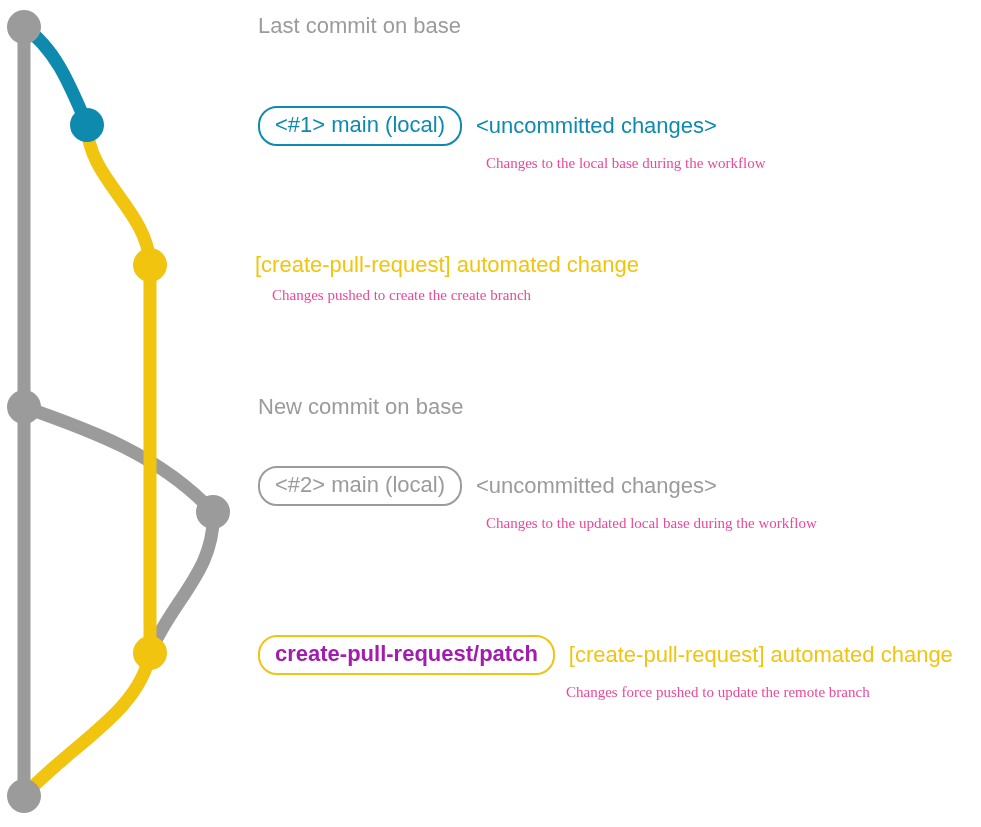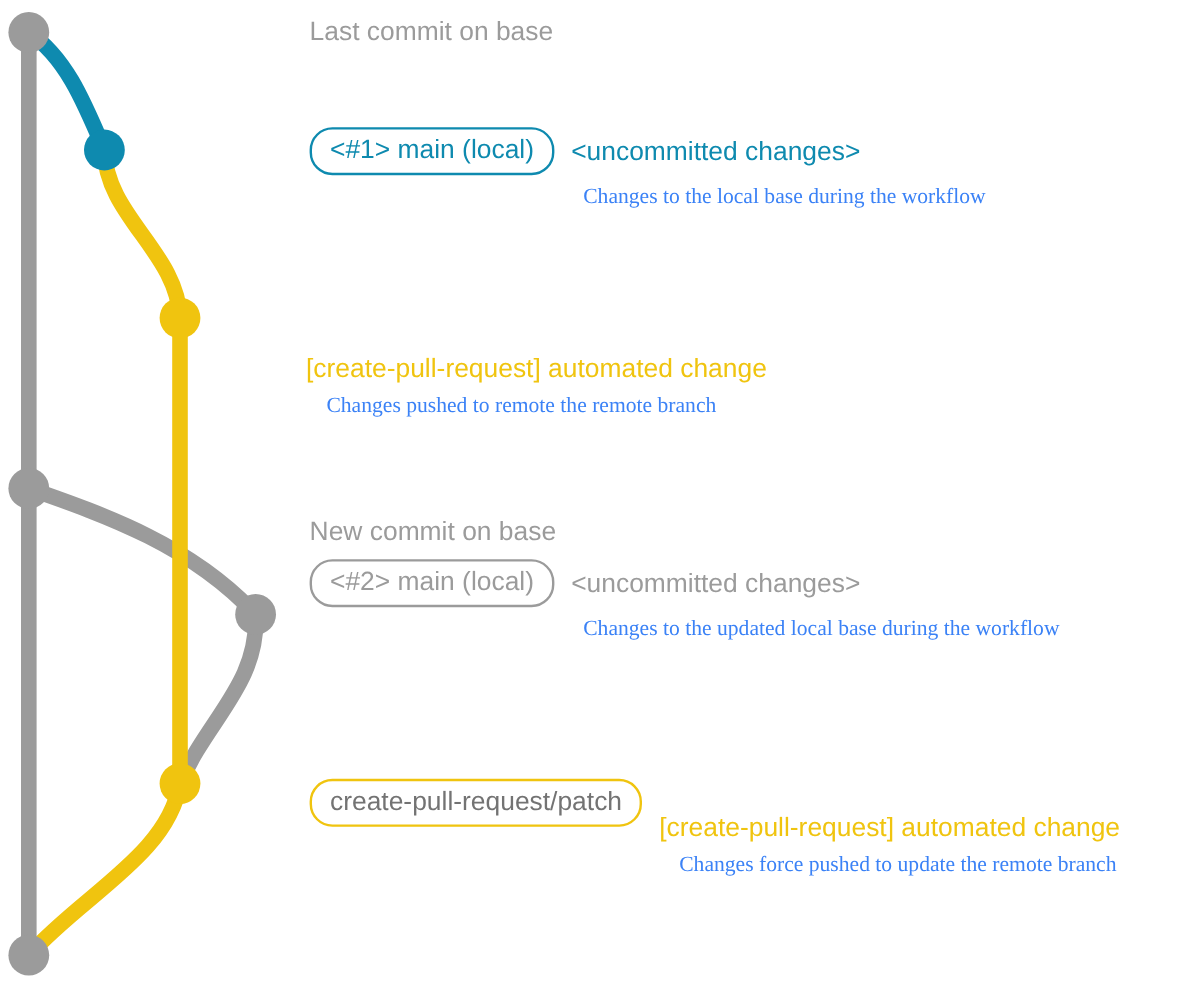--- a/index.html
+++ b/index.html
@@ -27,50 +27,50 @@
     position: absolute;
   }
   .headline {
     font-family: "Liberation Sans", sans-serif;
     font-size: 22px;
     line-height: 26px;
     white-space: nowrap;
   }
   .headline.gray   { color: #9b9b9b; }
   .headline.teal   { color: #0e8aaf; }
-  .headline.yellow { color: #f0c40f; margin-top: 42px; }
+  .headline.yellow { color: #f0c40f; }
 
   .pill {
     display: inline-block;
     box-sizing: border-box;
     border: 2px solid #3b82f6;
     border-radius: 19px;
     padding: 4px 15px 6px 15px;
     font-family: "Liberation Sans", sans-serif;
     font-size: 22px;
     line-height: 26px;
     white-space: nowrap;
     color: #9b9b9b;
     background: transparent;
   }
   .pill.teal   { border-color: #0e8aaf; color: #0e8aaf; }
-  .pill.yellow { border-color: #f0c40f; color: #737373; }
+  .pill.yellow { border-color: #f0c40f; color: #a21caf; font-weight: bold; }
   .pill.gray   { border-color: #9b9b9b; color: #9b9b9b; }
 
   .rowline {
     display: flex;
     align-items: center;
     gap: 14px;
     white-space: nowrap;
   }
   .desc {
     font-family: "Liberation Serif", serif;
-    font-size: 18px;
+    font-size: 15px;
     line-height: 22px;
-    color: #3b82f6;
+    color: #ec4899;
     white-space: nowrap;
   }
 </style>
 </head>
 <body>
 
 <div id="stage">
 
   <svg id="graph" viewBox="0 0 981 827">
 
@@ -104,24 +104,24 @@
   <div class="row" style="left:258px; top:106px;">
     <div class="rowline">
       <span class="pill teal">&lt;#1&gt; main (local)</span>
       <span class="headline teal">&lt;uncommitted changes&gt;</span>
     </div>
     <div class="desc" style="margin-left:228px; margin-top:6px;">Changes to the local base during the workflow</div>
   </div>
 
   <div class="row" style="left:255px; top:252px;">
     <div class="headline yellow">[create-pull-request] automated change</div>
-    <div class="desc" style="margin-left:17px; margin-top:6px;">Changes pushed to remote the remote branch</div>
+    <div class="desc" style="margin-left:17px; margin-top:6px;">Changes pushed to create the create branch</div>
   </div>
 
-  <div class="row" style="left:258px; top:394px;margin-top:36px;">
+  <div class="row" style="left:258px; top:394px;">
     <div class="headline gray">New commit on base</div>
   </div>
 
   <div class="row" style="left:258px; top:466px;">
     <div class="rowline">
       <span class="pill gray">&lt;#2&gt; main (local)</span>
       <span class="headline gray">&lt;uncommitted changes&gt;</span>
     </div>
     <div class="desc" style="margin-left:228px; margin-top:6px;">Changes to the updated local base during the workflow</div>
   </div>

